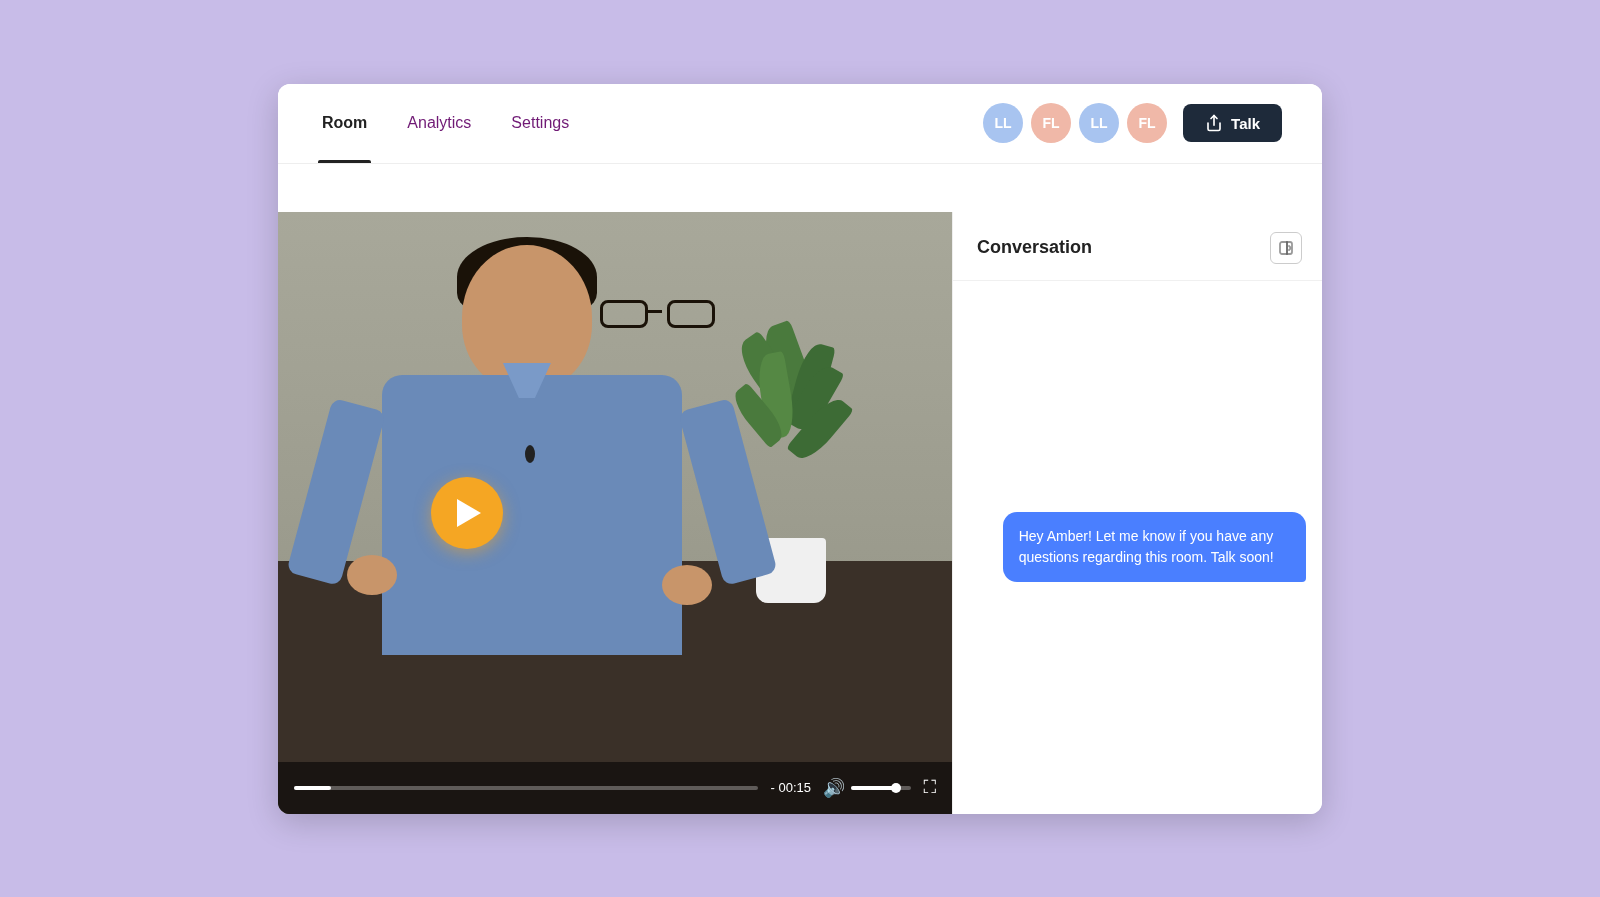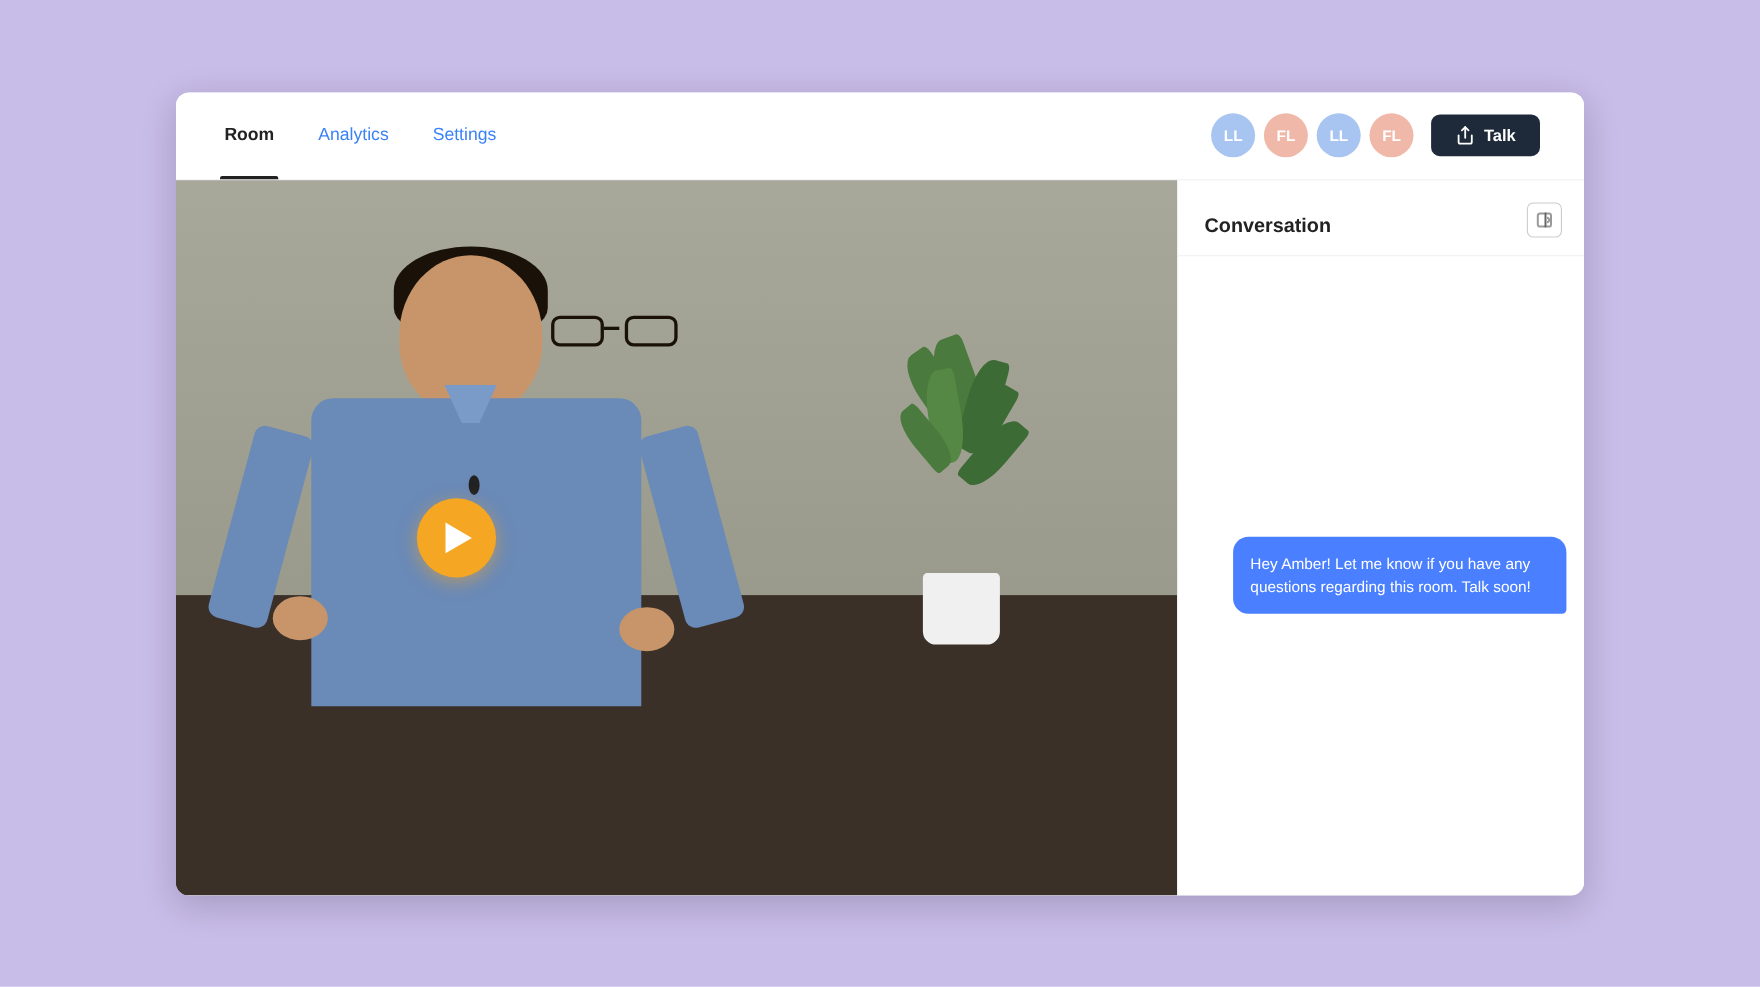--- a/index.html
+++ b/index.html
@@ -9,28 +9,29 @@
       height: 897px;
       background-color: #c8bce8;
       font-family: -apple-system, BlinkMacSystemFont, 'Segoe UI', Helvetica, Arial, sans-serif;
       display: flex;
       align-items: center;
       justify-content: center;
       overflow: hidden;
     }
 
     .app-window {
-      width: 1280px;
+      width: 1044px;
       height: 730px;
       background: #fff;
       border-radius: 12px;
       box-shadow: 0 8px 32px rgba(0,0,0,0.18);
       display: flex;
       flex-direction: column;
       overflow: hidden;
+      gap: 48px;
     }
 
     
     .header {
       display: flex;
       align-items: center;
       justify-content: space-between;
       padding: 0 40px;
       height: 80px;
       border-bottom: 1px solid #eee;
@@ -43,21 +44,21 @@
       align-items: center;
       gap: 32px;
       height: 100%;
     }
 
     .nav-tab {
       height: 100%;
       display: flex;
       align-items: center;
       font-size: 16px;
-      color: #3b82f6;
+      color: #701a75;
       cursor: pointer;
       position: relative;
       padding: 0 4px;
       font-weight: 400;
       border: none;
       background: none;
       text-decoration: none;
     }
 
     .nav-tab.active {
@@ -464,21 +465,21 @@
       width: 370px;
       flex-shrink: 0;
       background: #fff;
       border-left: 1px solid #eee;
       display: flex;
       flex-direction: column;
     }
 
     .conversation-header {
       display: flex;
-      align-items: flex-end;
+      align-items: center;
       justify-content: space-between;
       padding: 20px 20px 16px 24px;
       border-bottom: 1px solid #f0f0f0;
     }
 
     .conversation-title {
       font-size: 18px;
       font-weight: 600;
       color: #222;
     }
@@ -580,20 +581,34 @@
           <div class="person-arm-right"></div>
           <div class="person-hand-left"></div>
           <div class="person-hand-right"></div>
           <div class="person-mic"></div>
         </div>
 
         <div class="play-button">
           <div class="play-triangle"></div>
         </div>
 
+        <div class="video-controls">
+          <div class="progress-bar-track">
+            <div class="progress-bar-fill"></div>
+          </div>
+          <span class="time-label">- 00:15</span>
+          <div class="volume-icon-wrap">
+            <span class="volume-icon">🔊</span>
+            <div class="volume-bar-track">
+              <div class="volume-bar-fill"></div>
+              <div class="volume-dot"></div>
+            </div>
+          </div>
+          <span class="fullscreen-icon">⛶</span>
+        </div>
       </div>
     </div>
 
     <div class="conversation-panel">
       <div class="conversation-header">
         <span class="conversation-title">Conversation</span>
         <div class="collapse-icon">
           <svg width="16" height="16" viewBox="0 0 16 16" fill="none" stroke="#666" stroke-width="1.8" stroke-linecap="round">
             <rect x="2" y="2" width="12" height="12" rx="2" stroke="#999" fill="none"></rect>
             <line x1="9" y1="2" x2="9" y2="14"></line>

